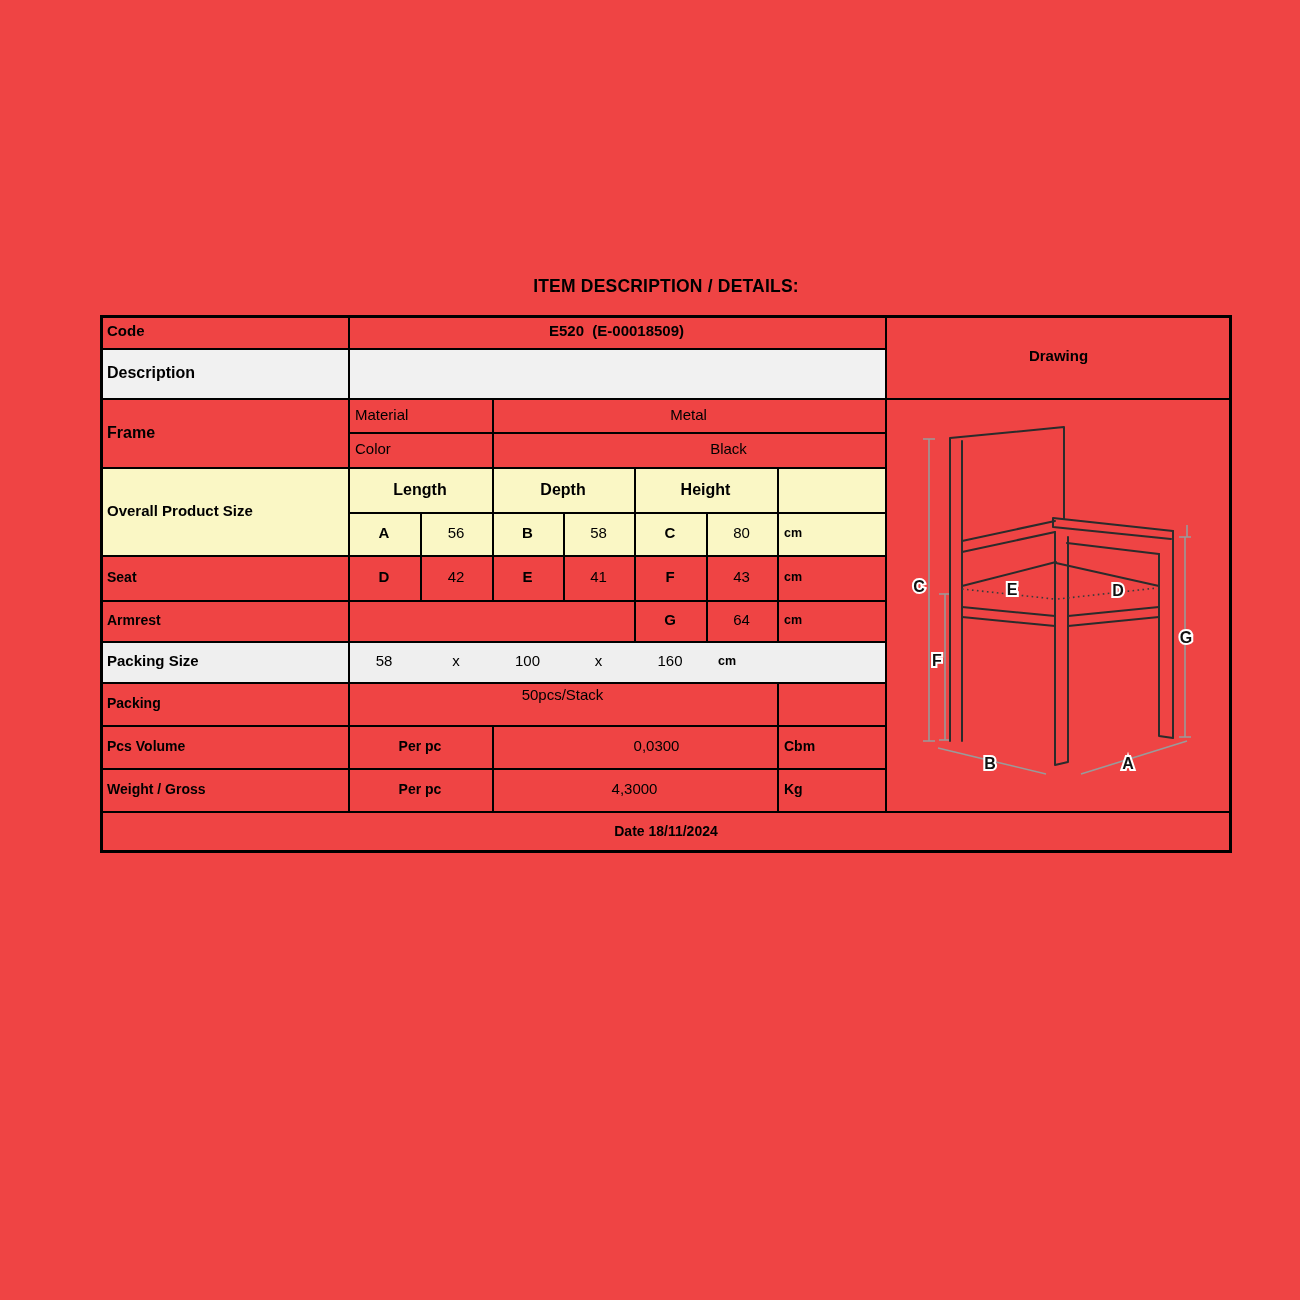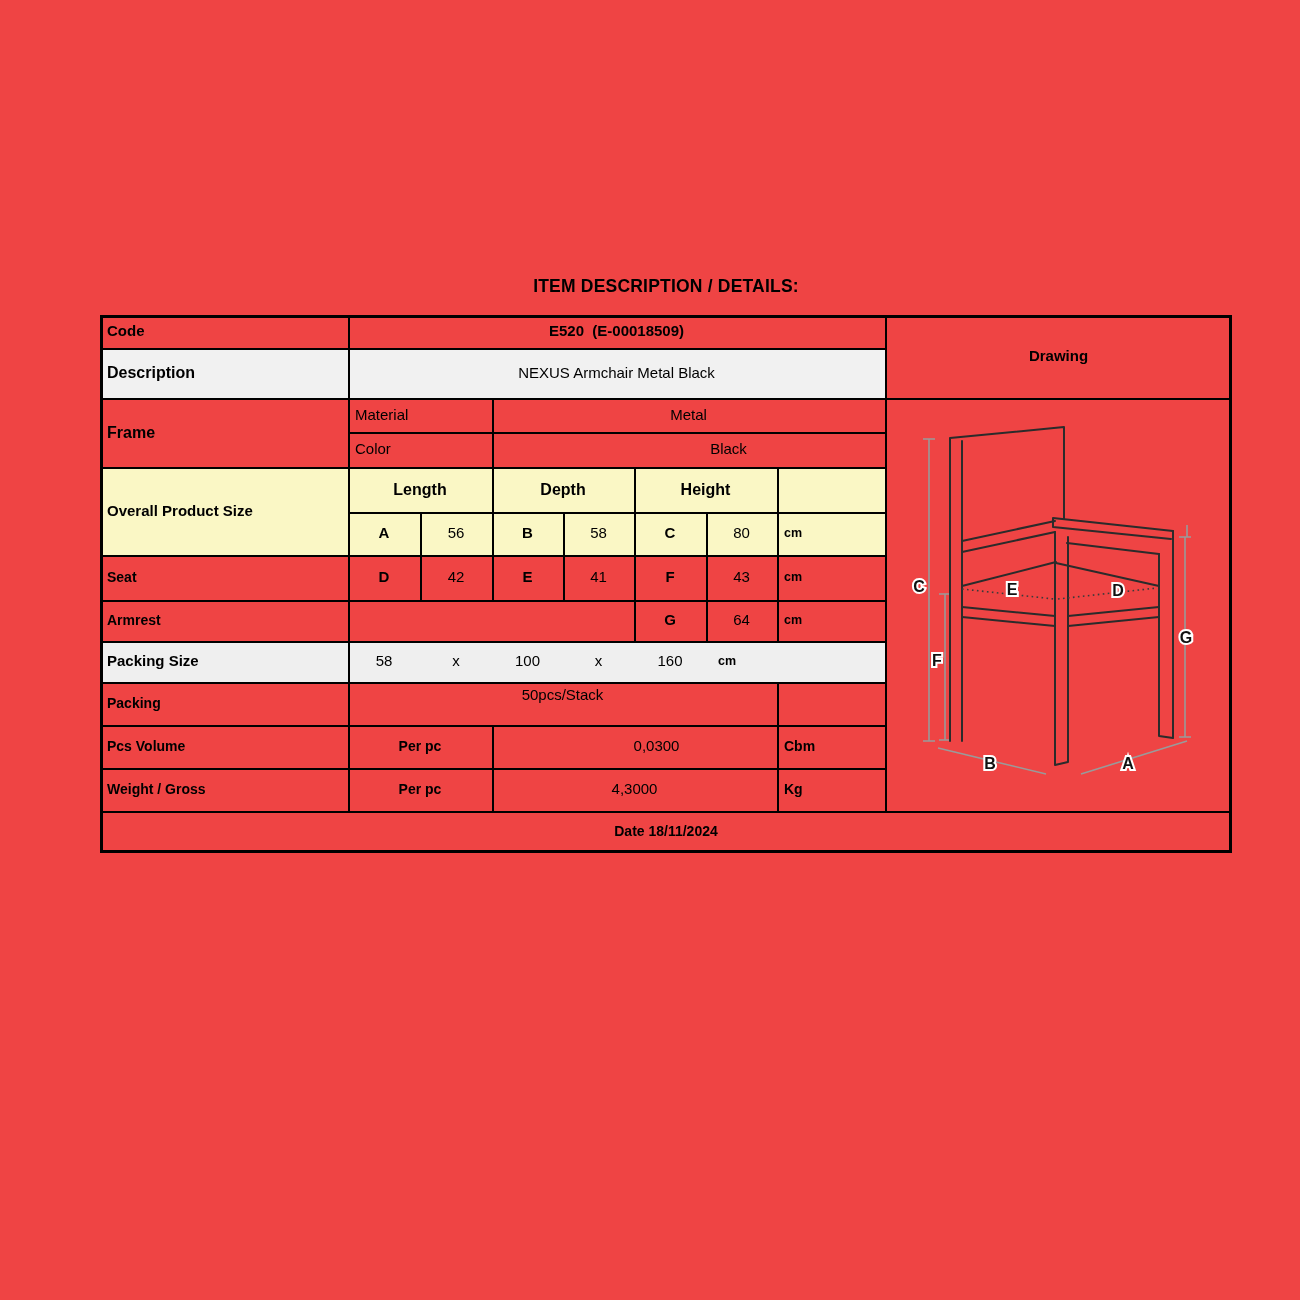--- a/index.html
+++ b/index.html
@@ -73,21 +73,20 @@
     <div class="cell l b f16" style="left:0;top:83px;width:248px;height:69px;">Frame</div>
     <div class="cell l b f17" style="left:0;top:152px;width:248px;height:88px;">Overall Product Size</div>
     <div class="cell l b f14" style="left:0;top:240px;width:248px;height:45px;">Seat</div>
     <div class="cell l b f14" style="left:0;top:285px;width:248px;height:41px;">Armrest</div>
     <div class="cell l b f17" style="left:0;top:326px;width:248px;height:41px;">Packing Size</div>
     <div class="cell l b f14" style="left:0;top:367px;width:248px;height:43px;">Packing</div>
     <div class="cell l b f14" style="left:0;top:410px;width:248px;height:43px;">Pcs Volume</div>
     <div class="cell l b f14" style="left:0;top:453px;width:248px;height:43px;">Weight / Gross</div>
 
     <div class="cell c b pre" style="left:248px;top:0;width:537px;height:33px;">E520  (E-00018509)</div>
-    <div class="cell c" style="left:248px;top:33px;width:537px;height:50px;">NEXUS Armchair Metal Black</div>
 
     <div class="cell l" style="left:248px;top:83px;width:144px;height:34px;">Material</div>
     <div class="cell c" style="left:392px;top:83px;width:393px;height:34px;">Metal</div>
     <div class="cell l" style="left:248px;top:117px;width:144px;height:35px;">Color</div>
     <div class="cell c" style="left:392px;top:117px;width:393px;height:35px;margin-left:40px;">Black</div>
 
     <div class="cell c b f16" style="left:248px;top:152px;width:144px;height:45px;">Length</div>
     <div class="cell c b f16" style="left:392px;top:152px;width:142px;height:45px;">Depth</div>
     <div class="cell c b f16" style="left:534px;top:152px;width:143px;height:45px;">Height</div>
 

